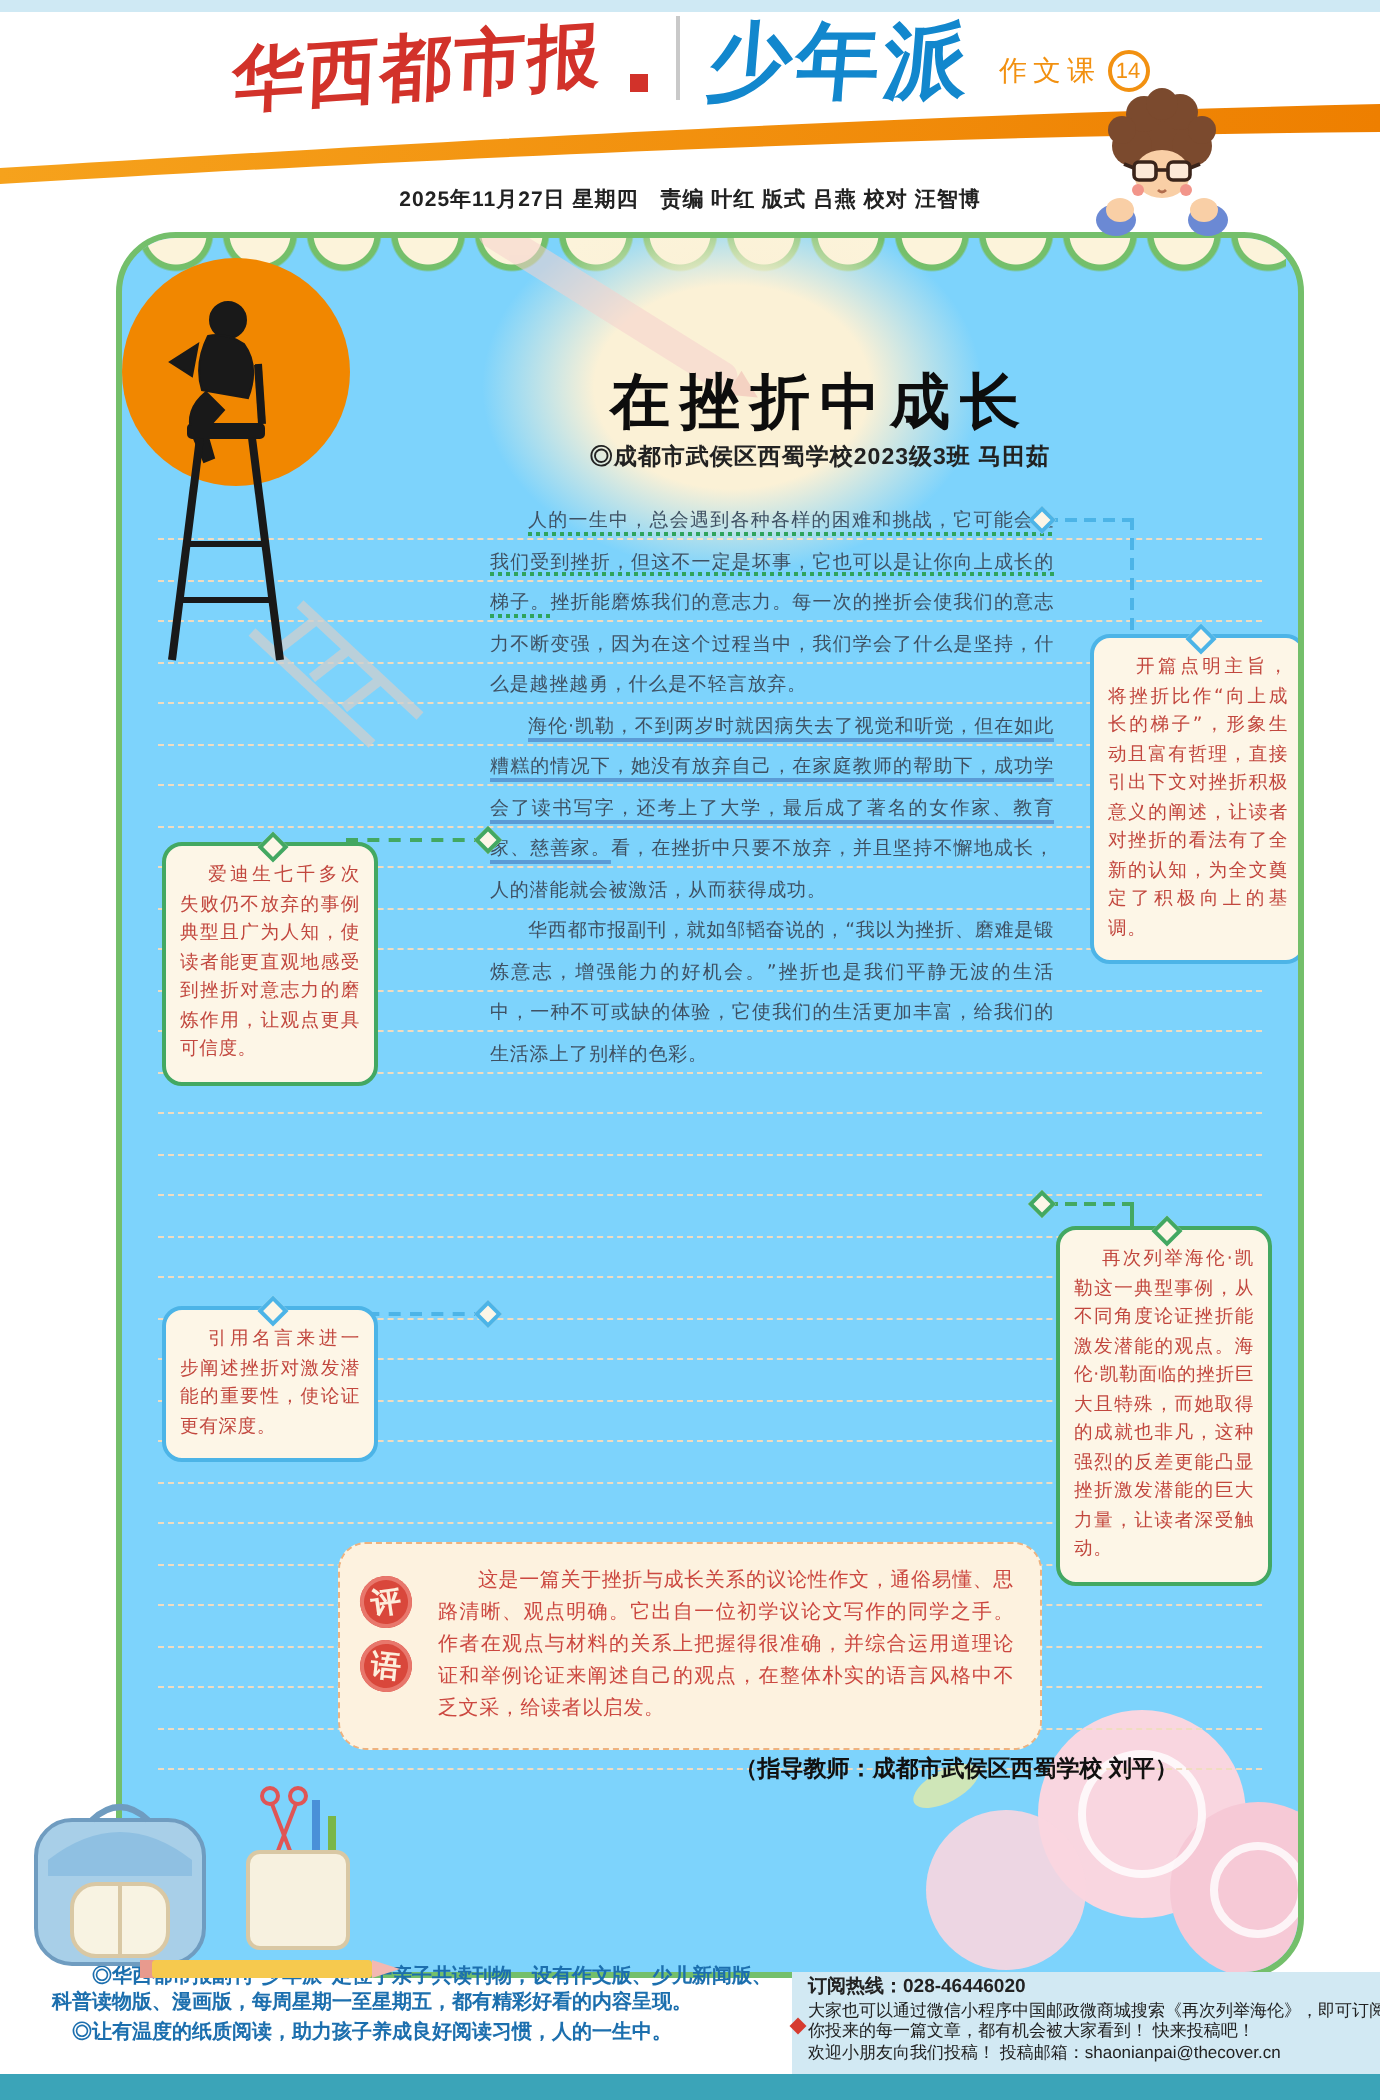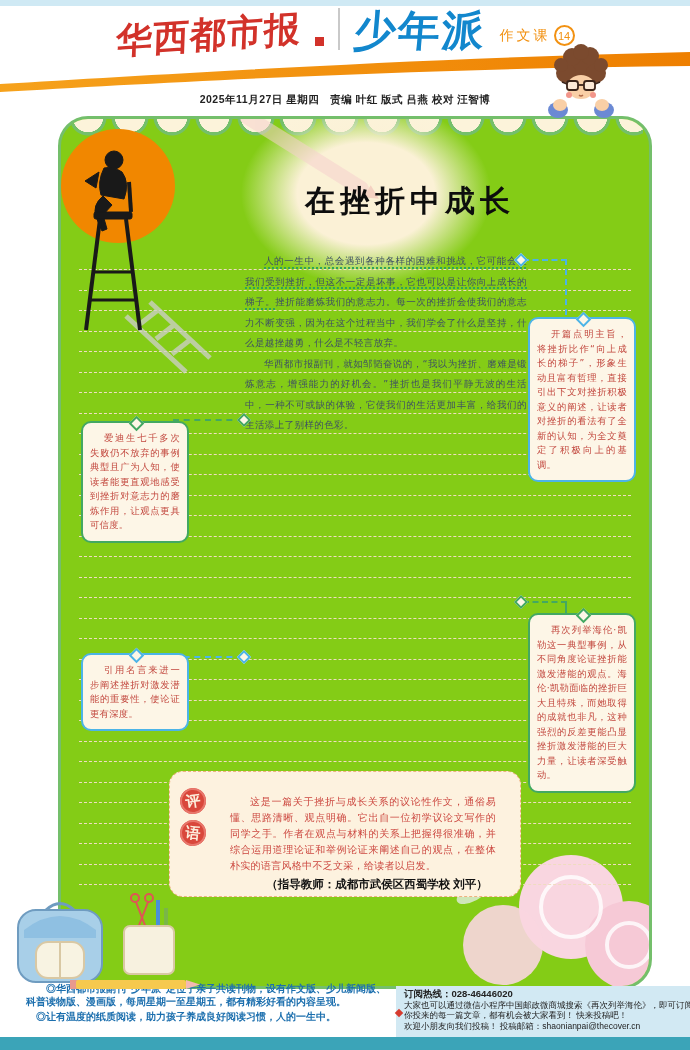--- a/index.html
+++ b/index.html
@@ -18,21 +18,21 @@
   .sec{display:inline-block;font-weight:900;font-size:42px;color:#1287cd;
        transform:skewX(-5deg);letter-spacing:2px;line-height:1;}
   .badge{display:inline-flex;align-items:center;color:#f29111;font-weight:400;font-size:14px;
          letter-spacing:3px;margin-bottom:6px;}
   .bnum{display:inline-flex;width:17px;height:17px;border:2px solid #f29111;border-radius:50%;
         font-size:11px;letter-spacing:0;justify-content:center;align-items:center;margin-left:3px;}
   .dateline{position:absolute;top:93px;left:0;width:100%;text-align:center;font-size:10.5px;
             font-weight:600;color:#222;letter-spacing:.5px;z-index:2;}
 
   
-  .frame{position:absolute;left:58px;top:116px;width:588px;height:867px;background:#84cc16;
+  .frame{position:absolute;left:58px;top:116px;width:588px;height:867px;background:#7dd3fc;
          border:3px solid #74bf6b;border-radius:30px;overflow:hidden;z-index:1;}
   .scallops{position:absolute;top:-2px;left:6px;right:6px;height:24px;
     background:radial-gradient(circle 19px at 21px 0px,#fcf3da 15px,#74bf6b 15.5px 18px,rgba(0,0,0,0) 19px);
     background-size:42px 24px;background-repeat:repeat-x;}
   .halo{position:absolute;top:-18px;left:180px;width:250px;height:185px;
         background:radial-gradient(closest-side,#fbf1d6 55%,rgba(251,241,214,0));}
   .pencil-decor{position:absolute;top:26px;left:168px;width:150px;height:15px;background:#f6d2ce;
         border-radius:8px;transform:rotate(32deg);opacity:.55;}
   .pencil-decor::after{content:"";position:absolute;right:-13px;top:0;border-top:7.5px solid rgba(0,0,0,0);
         border-bottom:7.5px solid rgba(0,0,0,0);border-left:14px solid #f0b9b2;}
@@ -71,28 +71,28 @@
   .c-blue{border-color:#4cb4e7;}
   .c-green{border-color:#43a862;}
   .dmark{position:absolute;width:6px;height:6px;background:#fdf6e7;transform:rotate(45deg);z-index:2;}
   .d-blue{border:2px solid #4cb4e7;}
   .d-green{border:2px solid #43a862;}
 
   
   .review{position:absolute;left:108px;top:652px;width:352px;background:#fdf2df;
           border:1.5px dashed #eeb27f;border-radius:14px;padding:10px 12px 10px 48px;z-index:3;
           box-sizing:border-box;}
-  .review p{margin:12px;font-size:10px;line-height:16px;color:#cc4840;text-align:justify;
+  .review p{margin:1px;font-size:10px;line-height:16px;color:#cc4840;text-align:justify;
           text-indent:2em;letter-spacing:.3px;font-family:"DejaVu Sans",sans-serif;}
   .stamp{position:absolute;left:10px;width:26px;height:26px;border-radius:50%;background:#d9473b;
          color:#fdeedc;font-size:15px;font-weight:700;display:flex;justify-content:center;
          align-items:center;box-shadow:inset 0 0 0 2px #e8776c;}
   .stamp1{top:16px;transform:rotate(-8deg);}
   .stamp2{top:48px;transform:rotate(6deg);}
-  .teacher{position:absolute;top:758px;left:104px;right:60px;text-align:center;font-size:11.5px;
+  .teacher{position:absolute;top:758px;left:104px;right:60px;text-align:right;font-size:11.5px;
            font-weight:600;color:#111;z-index:3;}
 
   
   .reader-art{position:absolute;left:28px;top:120px;z-index:5;}
   .boy-art{position:absolute;left:542px;top:44px;z-index:7;}
   .desk-art{position:absolute;left:16px;top:884px;z-index:6;}
   .flower-art{position:absolute;left:360px;top:726px;z-index:0;}
 
   
   .footer-left{position:absolute;left:26px;top:982px;width:368px;color:#1c6fae;font-size:10px;
@@ -178,38 +178,40 @@
         <div class="rline" style="top: 533px;"></div>
         <div class="rline" style="top: 553.5px;"></div>
         <div class="rline" style="top: 574px;"></div>
         <div class="rline" style="top: 594.5px;"></div>
         <div class="rline" style="top: 615px;"></div>
       </div>
     <div class="halo"></div>
     <div class="pencil-decor"></div>
 
     <h1 class="title">在挫折中成长</h1>
+    <div class="byline">◎成都市武侯区西蜀学校2023级3班 马田茹</div>
 
     <div class="essay">
       <p><span class="ug">人的一生中，总会遇到各种各样的困难和挑战，它可能会让我们受到挫折，但这不一定是坏事，它也可以是让你向上成长的梯子。</span><span>挫折能磨炼我们的意志力。每一次的挫折会使我们的意志力不断变强，因为在这个过程当中，我们学会了什么是坚持，什么是越挫越勇，什么是不轻言放弃。</span></p>
+      <p><span class="ub">海伦·凯勒，不到两岁时就因病失去了视觉和听觉，但在如此糟糕的情况下，她没有放弃自己，在家庭教师的帮助下，成功学会了读书写字，还考上了大学，最后成了著名的女作家、教育家、慈善家。</span><span>看，在挫折中只要不放弃，并且坚持不懈地成长，人的潜能就会被激活，从而获得成功。</span></p>
       <p><span>华西都市报副刊，就如邹韬奋说的，“我以为挫折、磨难是锻炼意志，增强能力的好机会。”挫折也是我们平静无波的生活中，一种不可或缺的体验，它使我们的生活更加丰富，给我们的生活添上了别样的色彩。</span></p>
     </div>
 
     <div class="conn ch c-blue" style="left:462px;top:140px;width:44px;"></div>
     <div class="conn cv c-blue" style="left:504px;top:140px;height:56px;"></div>
     <div class="dmark d-blue" style="left:455px;top:136px;"></div>
     <div class="conn ch c-green" style="left:112px;top:300px;width:70px;"></div>
     <div class="dmark d-green" style="left:178px;top:296px;"></div>
     <div class="conn ch c-blue" style="left:112px;top:537px;width:70px;"></div>
     <div class="dmark d-blue" style="left:178px;top:533px;"></div>
     <div class="conn ch c-green" style="left:462px;top:482px;width:44px;"></div>
     <div class="conn cv c-green" style="left:504px;top:482px;height:12px;"></div>
     <div class="dmark d-green" style="left:455px;top:478px;"></div>
 
-    <div class="note nb" style="left:467px;top:198px;">
+    <div class="note nb" style="left:484px;top:198px;">
       <p>开篇点明主旨，将挫折比作“向上成长的梯子”，形象生动且富有哲理，直接引出下文对挫折积极意义的阐述，让读者对挫折的看法有了全新的认知，为全文奠定了积极向上的基调。</p>
     </div>
     <div class="note ng" style="left:20px;top:302px;">
       <p>爱迪生七千多次失败仍不放弃的事例典型且广为人知，使读者能更直观地感受到挫折对意志力的磨炼作用，让观点更具可信度。</p>
     </div>
     <div class="note nb" style="left:20px;top:534px;">
       <p>引用名言来进一步阐述挫折对激发潜能的重要性，使论证更有深度。</p>
     </div>
     <div class="note ng" style="left:467px;top:494px;">
       <p>再次列举海伦·凯勒这一典型事例，从不同角度论证挫折能激发潜能的观点。海伦·凯勒面临的挫折巨大且特殊，而她取得的成就也非凡，这种强烈的反差更能凸显挫折激发潜能的巨大力量，让读者深受触动。</p>

